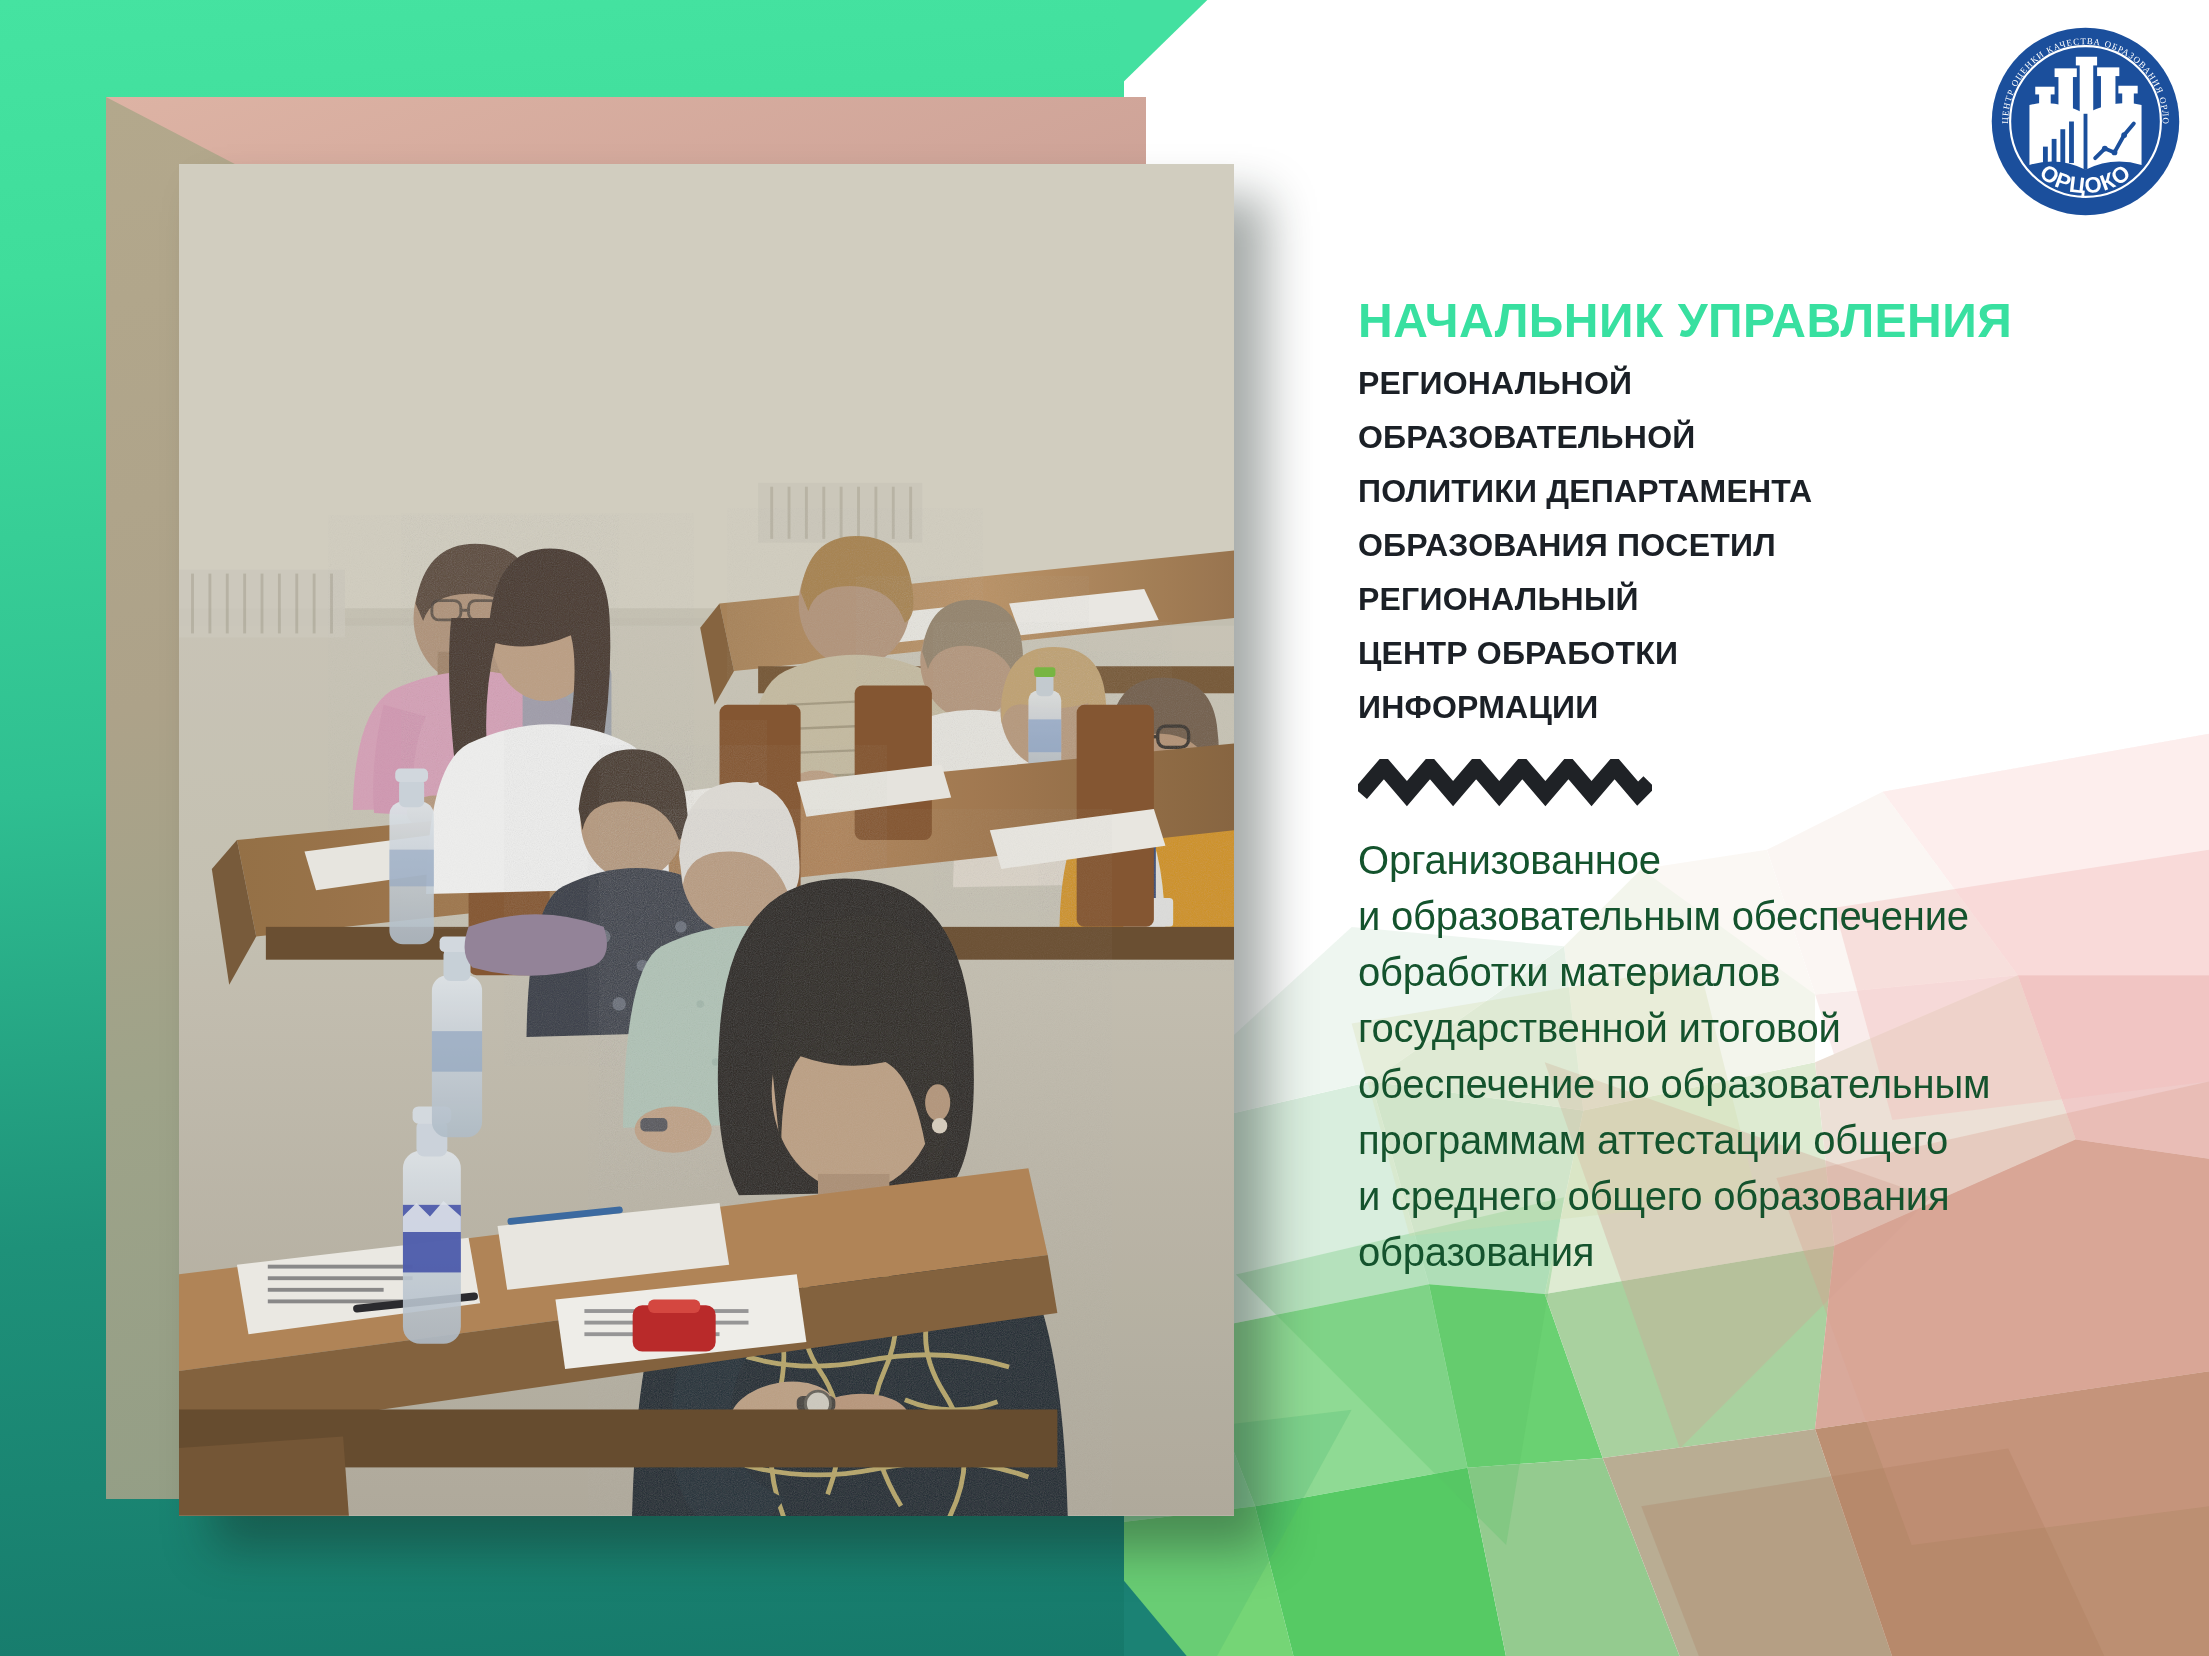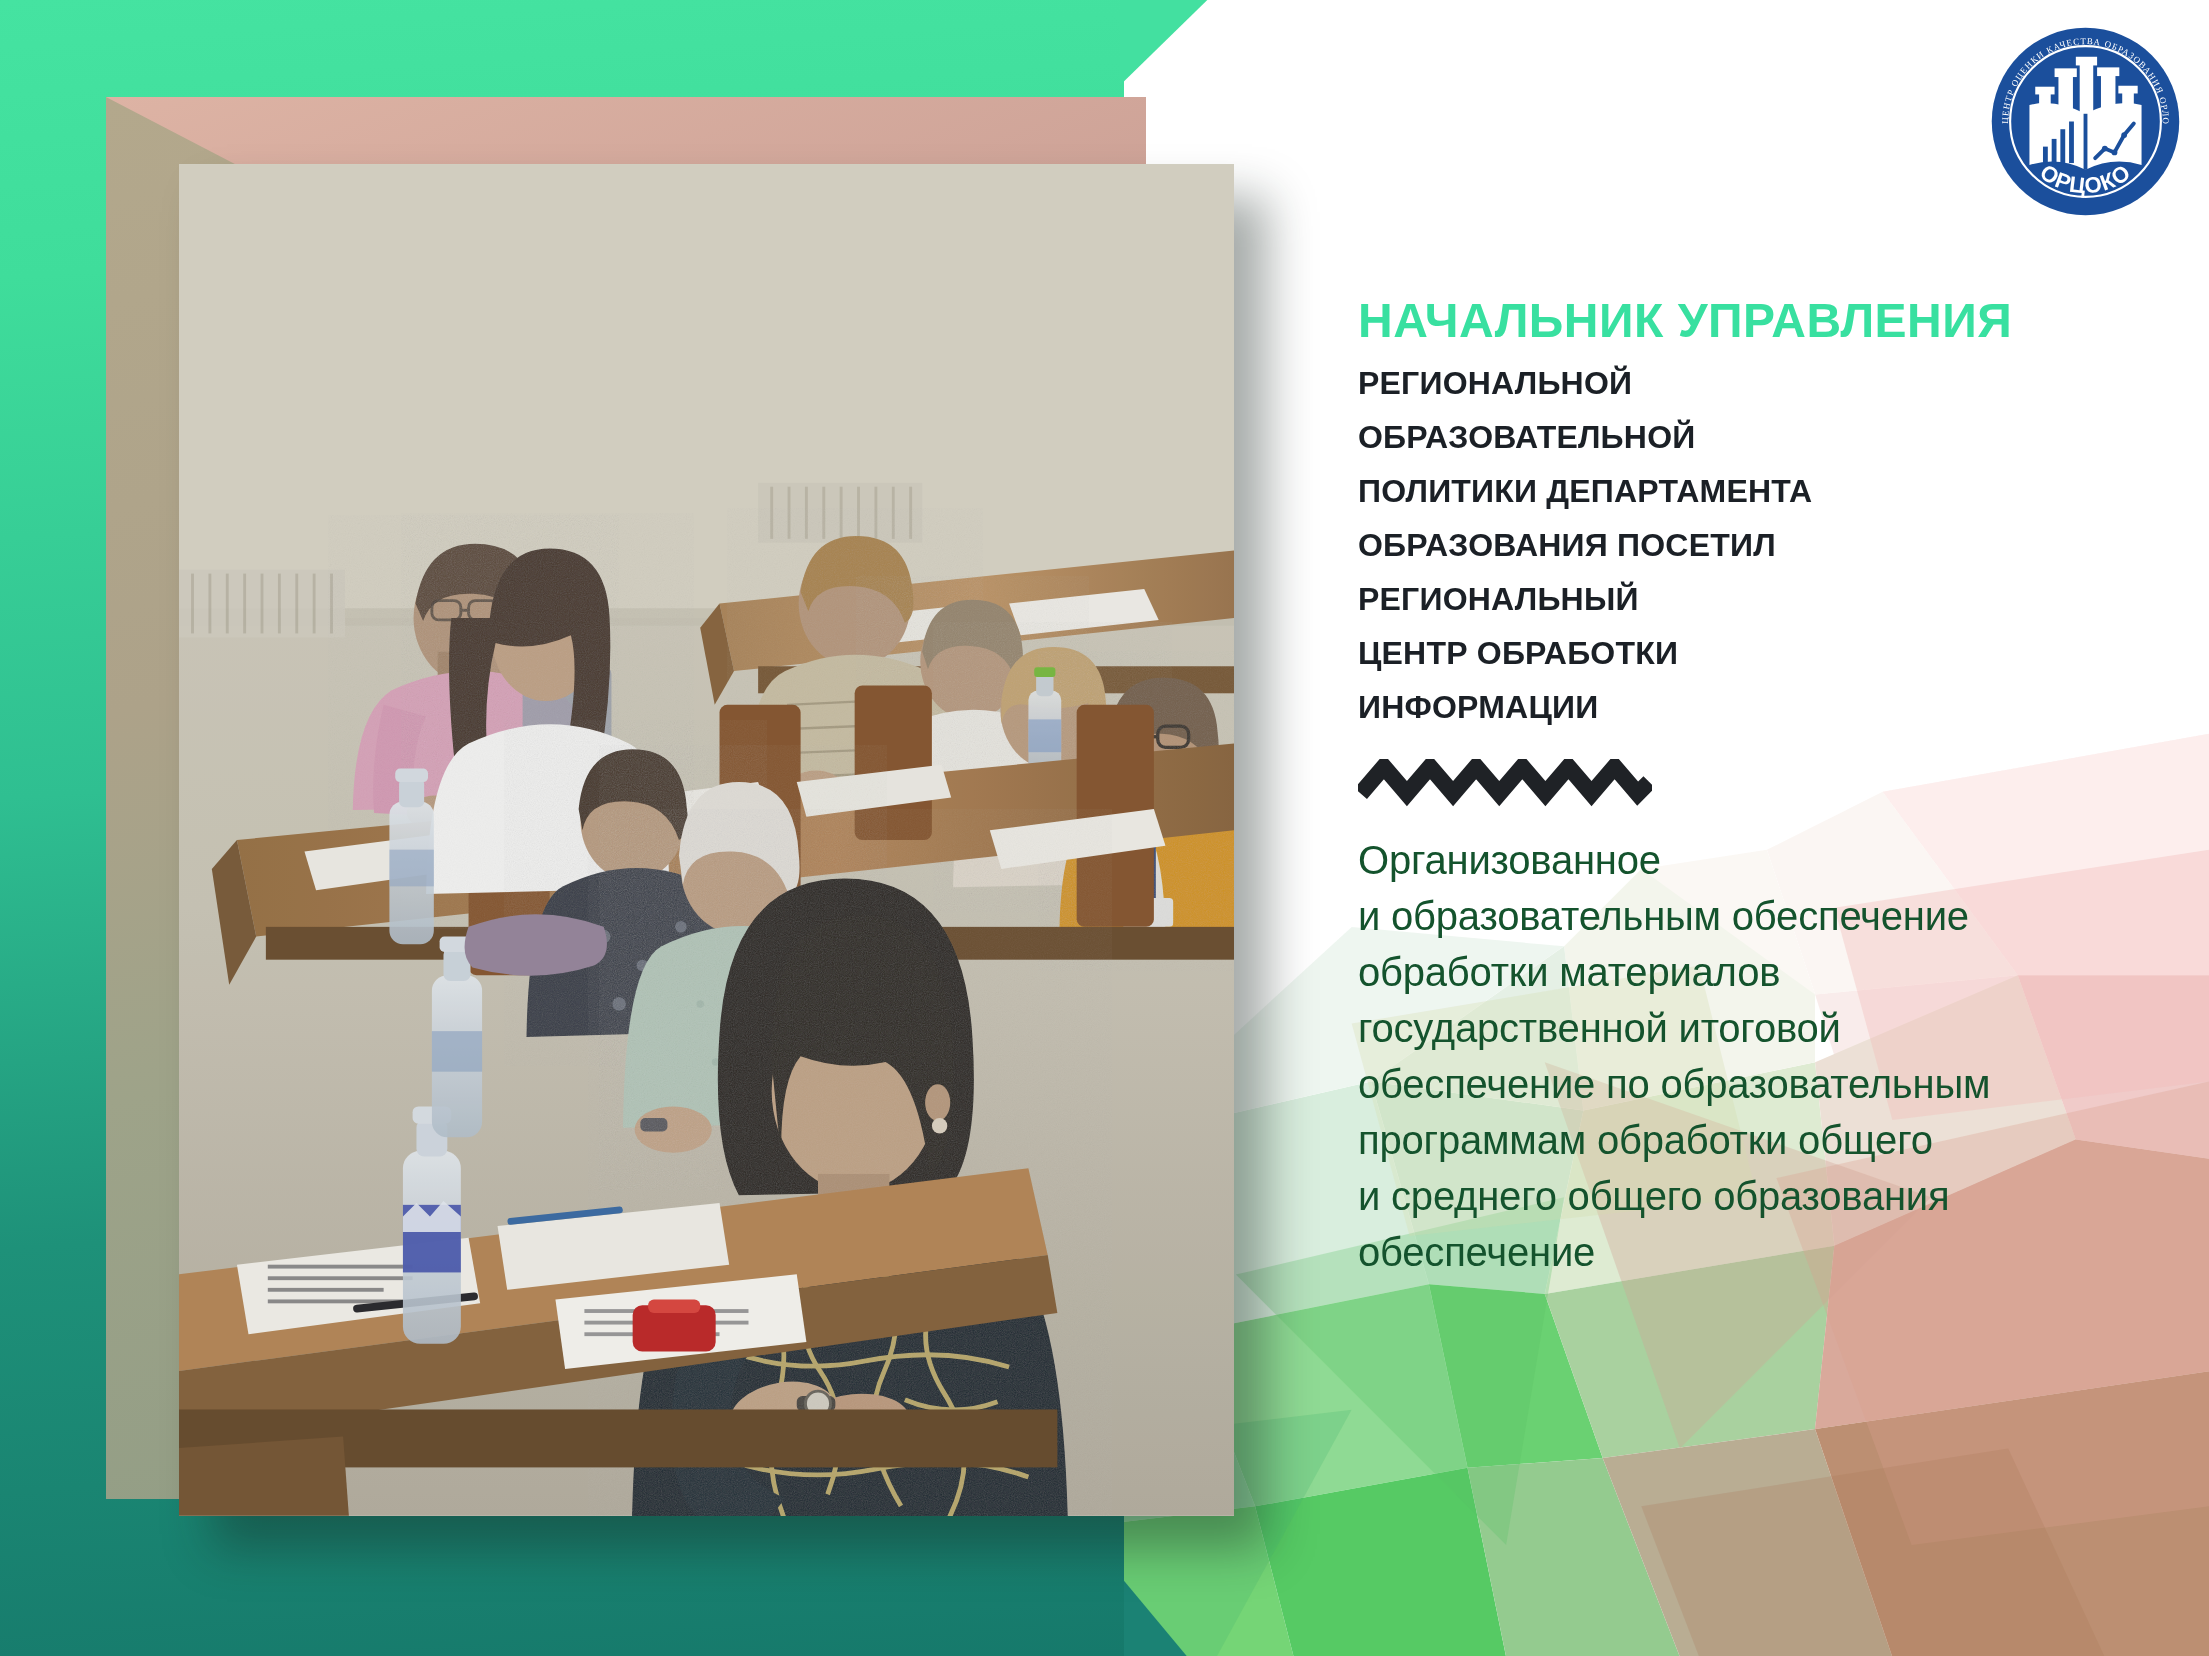--- a/index.html
+++ b/index.html
@@ -537,20 +537,20 @@
     <svg class="zigzag" viewBox="0 0 304 52" xmlns="http://www.w3.org/2000/svg">
       <polyline points="2,36 26,8 50,36 74,8 98,36 122,8 146,36 170,8 194,36 218,8 242,36 266,8 290,36 302,24" fill="none" stroke="#1F2226" stroke-width="17" stroke-linejoin="miter" stroke-linecap="butt"></polyline>
     </svg>
 
     <p class="body-copy">
       <span class="bl">Организованное</span>
       <span class="bl">и образовательным обеспечение</span>
       <span class="bl">обработки материалов</span>
       <span class="bl">государственной итоговой</span>
       <span class="bl">обеспечение по образовательным</span>
-      <span class="bl">программам обработки общего</span>
+      <span class="bl">программам аттестации общего</span>
       <span class="bl">и среднего общего образования</span>
-      <span class="bl">обеспечение</span>
+      <span class="bl">образования</span>
     </p>
   </div>
 
 </div>
 
 
 </body></html>

